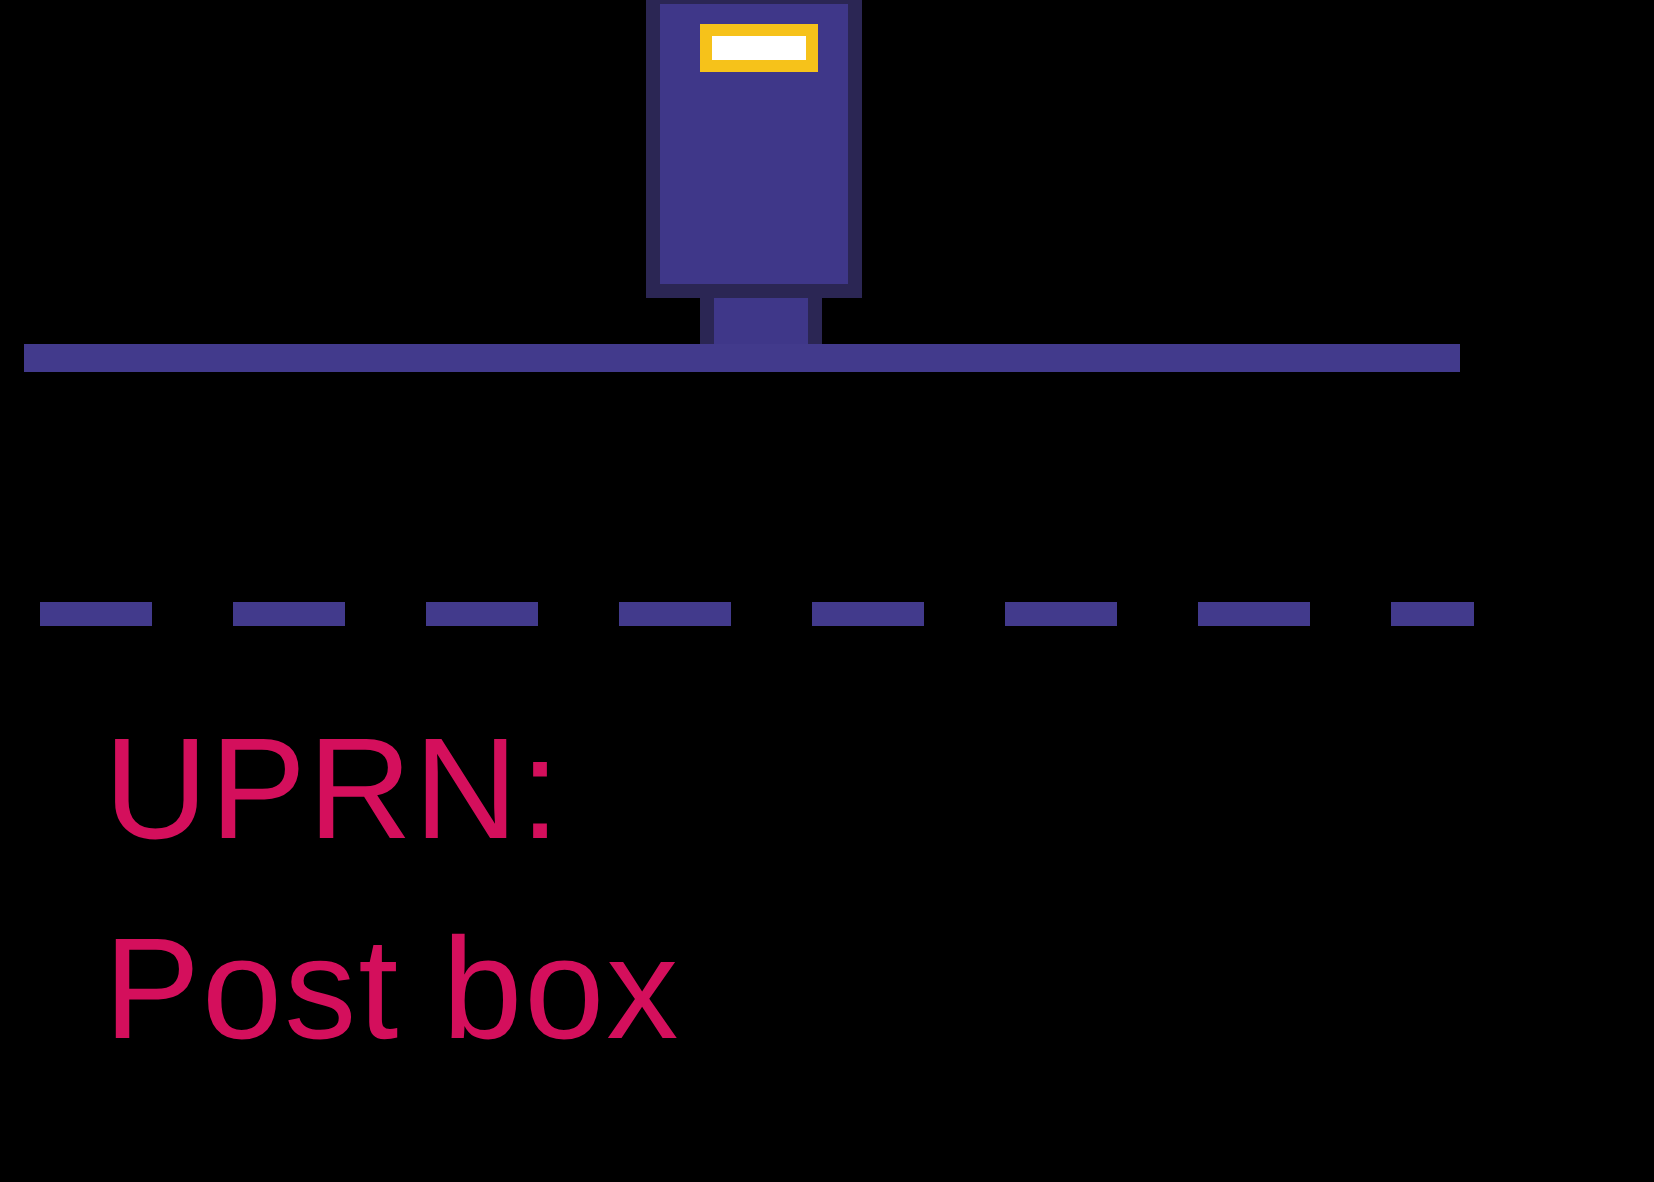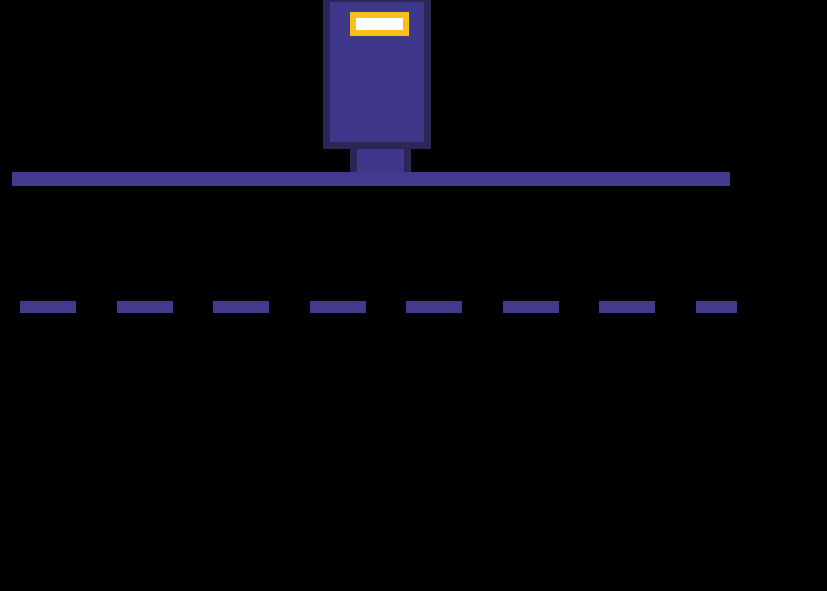--- a/index.html
+++ b/index.html
@@ -93,14 +93,18 @@
     <div class="pb-body">
       <div class="pb-slot"></div>
     </div>
     <div class="pb-neck"></div>
   </div>
 
   <div class="ground-line"></div>
 
   <div class="dashed-line"></div>
 
+  <div class="caption">
+    <div>UPRN:</div>
+    <div>Post box</div>
+  </div>
 
 </div>
 
 </body></html>

